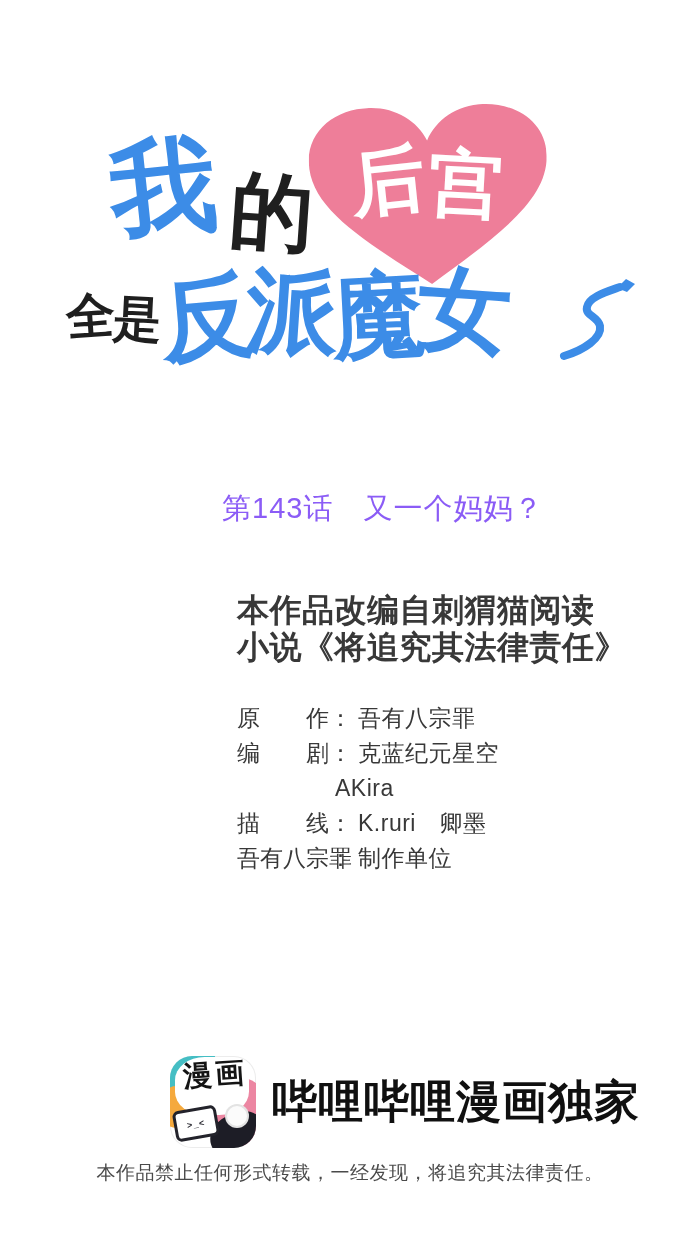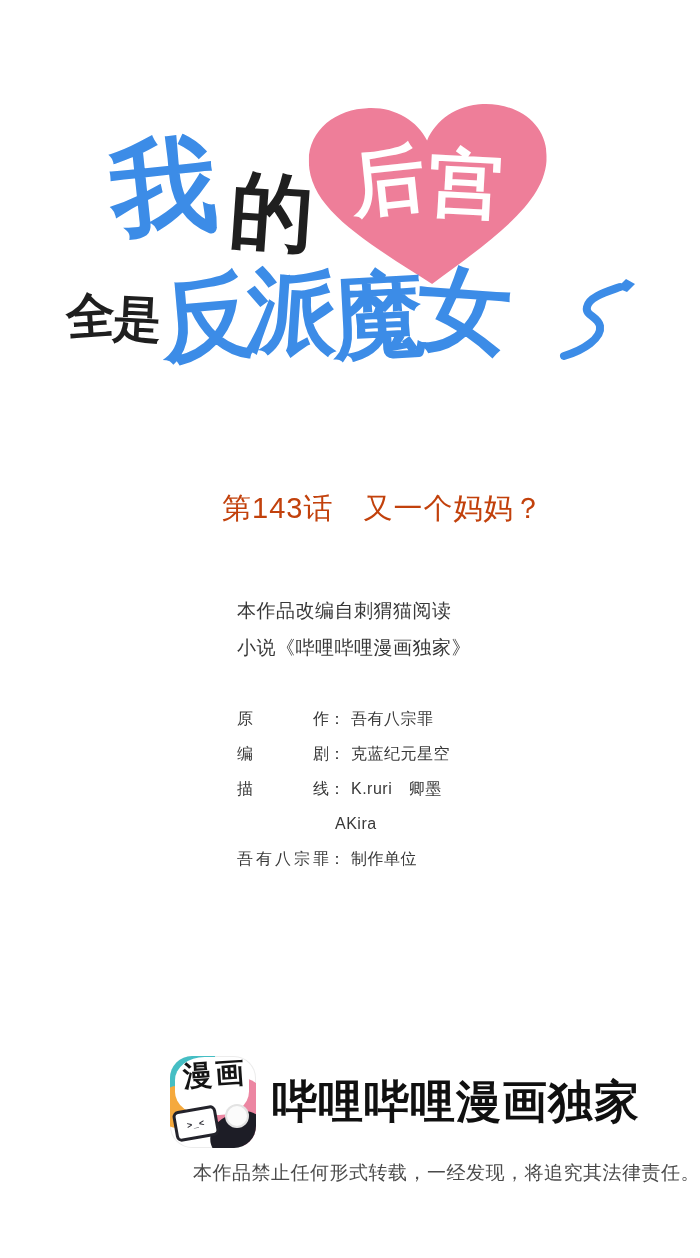--- a/index.html
+++ b/index.html
@@ -25,44 +25,44 @@
   .t-qs .ch:nth-child(1){transform:rotate(-4deg);}
   .t-qs .ch:nth-child(2){transform:rotate(3deg) translateY(3px);}
   .t-main{position:absolute;left:160px;top:266px;font-size:93px;line-height:1;font-weight:900;color:var(--blue,#3c8ce7);letter-spacing:-7px;}
   .t-main .ch{display:inline-block;}
   .t-main .ch:nth-child(1){transform:rotate(-5deg) translateY(6px);}
   .t-main .ch:nth-child(2){transform:rotate(4deg);}
   .t-main .ch:nth-child(3){transform:rotate(-3deg) translateY(4px);}
   .t-main .ch:nth-child(4){transform:rotate(4deg) translateY(-2px);}
   .tail{position:absolute;left:550px;top:276px;width:95px;height:85px;}
   
-  .chapter{position:absolute;left:222px;top:489px;font-size:29px;font-weight:500;color:#c2410c;letter-spacing:1px;}
-  .adapt{position:absolute;left:237px;top:592px;font-size:19px;line-height:37px;color:var(--text,#383838);letter-spacing:0.5px;}
+  .chapter{position:absolute;left:222px;top:489px;font-size:29px;font-weight:500;color:#8b5cf6;letter-spacing:1px;}
+  .adapt{position:absolute;left:237px;top:592px;font-size:32px;line-height:37px;color:var(--text,#383838);letter-spacing:0.5px;font-weight:bold;}
   
-  .credits{position:absolute;left:237px;top:701px;font-size:16px;}
+  .credits{position:absolute;left:237px;top:701px;font-size:23px;}
   .credit-row{height:35px;line-height:35px;white-space:nowrap;}
   .credit-label{display:inline-block;width:92px;text-align:justify;text-align-last:justify;-moz-text-align-last:justify;vertical-align:top;}
   .credit-colon{display:inline-block;vertical-align:top;}
   .credit-value{display:inline-block;margin-left:6px;vertical-align:top;letter-spacing:0.5px;}
   
   .publisher{position:absolute;left:170px;top:1056px;height:92px;display:flex;align-items:center;}
   .bili-icon{position:relative;width:86px;height:92px;border-radius:22px;background:#ffffff;overflow:hidden;box-shadow:inset 0 0 0 1px #ececec;flex:0 0 auto;}
   .blob{position:absolute;}
   .blob.teal{left:-10px;top:-10px;width:50px;height:54px;background:var(--teal,#45bec4);transform:rotate(18deg);border-radius:6px;}
   .blob.orange{left:-10px;top:30px;width:36px;height:42px;background:var(--orange,#f5a93d);border-radius:45%;}
   .blob.pinkb{right:-12px;top:22px;width:54px;height:68px;background:var(--iconPink,#ec86a2);border-radius:48%;}
   .blob.whitec{left:5px;top:1px;width:74px;height:58px;background:#ffffff;border-radius:40%;}
   .blob.sleeve{right:-8px;bottom:-12px;width:54px;height:46px;background:var(--sleeve,#1d1d26);border-radius:50% 30% 20% 50%;transform:rotate(-15deg);}
   .blob.paw{right:9px;bottom:22px;width:20px;height:20px;background:#fbfbfb;border-radius:50%;box-shadow:0 0 0 2px #e3e3e3;}
   .badge-word{position:absolute;left:13px;top:4px;font-size:29px;font-weight:900;color:#141414;letter-spacing:3px;transform:rotate(-4deg);line-height:1;}
   .tv{position:absolute;left:4px;bottom:9px;width:38px;height:25px;background:#ffffff;border:3px solid #23232b;border-radius:6px;transform:rotate(-10deg);
       display:flex;align-items:center;justify-content:center;font-size:9px;font-weight:700;color:#23232b;letter-spacing:1px;}
   .pub-name{margin-left:16px;font-family:"Liberation Serif",serif;font-weight:900;font-size:45px;color:#101010;letter-spacing:1px;white-space:nowrap;}
   
-  .footer{position:absolute;left:0;top:1160px;width:700px;text-align:right;font-size:19px;font-weight:500;color:var(--footer,#4a4a4a);letter-spacing:0.5px;}
+  .footer{position:absolute;left:0;top:1160px;width:700px;text-align:center;font-size:19px;font-weight:500;color:var(--footer,#4a4a4a);letter-spacing:0.5px;}
 </style>
 </head>
 <body>
 
 <div class="canvas">
 
   <div class="logo">
     <svg class="heart" viewBox="0 0 100 88" preserveAspectRatio="none">
       <path d="M50,88 C20,64 0,48 0,26 C0,10 12,0 26,0 C37,0 46,7 50,17 C54,7 63,0 74,0 C88,0 100,10 100,26 C100,48 80,64 50,88 Z" fill="#ee7e99"></path>
     </svg>
@@ -74,28 +74,28 @@
     <svg class="tail" viewBox="0 0 95 85">
       <path d="M14,80 C34,74 52,62 50,50 C48,40 35,40 37,31 C39,21 56,16 70,11" fill="none" stroke="#3c8ce7" stroke-width="8" stroke-linecap="round"></path>
       <polygon points="67,12 76,3 85,8 77,16" fill="#3c8ce7"></polygon>
     </svg>
   </div>
 
   <div class="chapter">第143话　又一个妈妈？</div>
 
   <div class="adapt">
     <div>本作品改编自刺猬猫阅读</div>
-    <div>小说《哔哩哔哩漫画独家》</div>
+    <div>小说《将追究其法律责任》</div>
   </div>
 
   <div class="credits">
       <div class="credit-row"><span class="credit-label">原作</span><span class="credit-colon">：</span><span class="credit-value">吾有八宗罪</span></div>
       <div class="credit-row"><span class="credit-label">编剧</span><span class="credit-colon">：</span><span class="credit-value">克蓝纪元星空</span></div>
+      <div class="credit-row"><span class="credit-label"></span><span class="credit-colon"></span><span class="credit-value">AKira</span></div>
       <div class="credit-row"><span class="credit-label">描线</span><span class="credit-colon">：</span><span class="credit-value">K.ruri　卿墨</span></div>
-      <div class="credit-row"><span class="credit-label"></span><span class="credit-colon"></span><span class="credit-value">AKira</span></div>
       <div class="credit-row"><span class="credit-label">吾有八宗罪</span><span class="credit-colon">：</span><span class="credit-value">制作单位</span></div>
     </div>
 
   <div class="publisher">
     <div class="bili-icon">
       <div class="blob teal"></div>
       <div class="blob orange"></div>
       <div class="blob pinkb"></div>
       <div class="blob whitec"></div>
       <div class="blob sleeve"></div>

